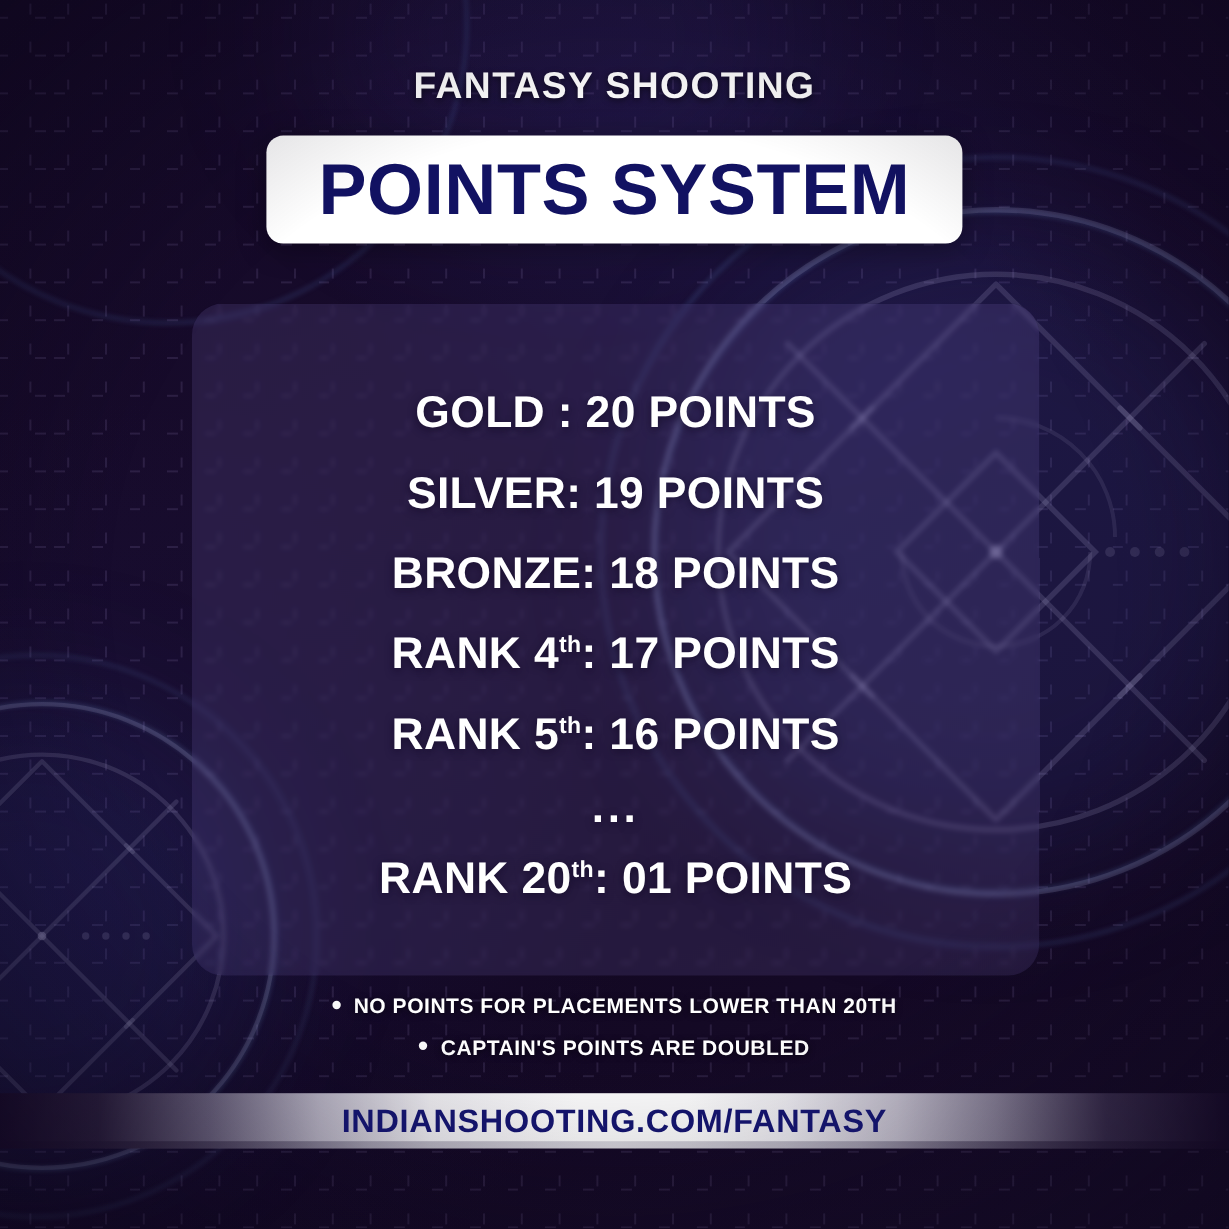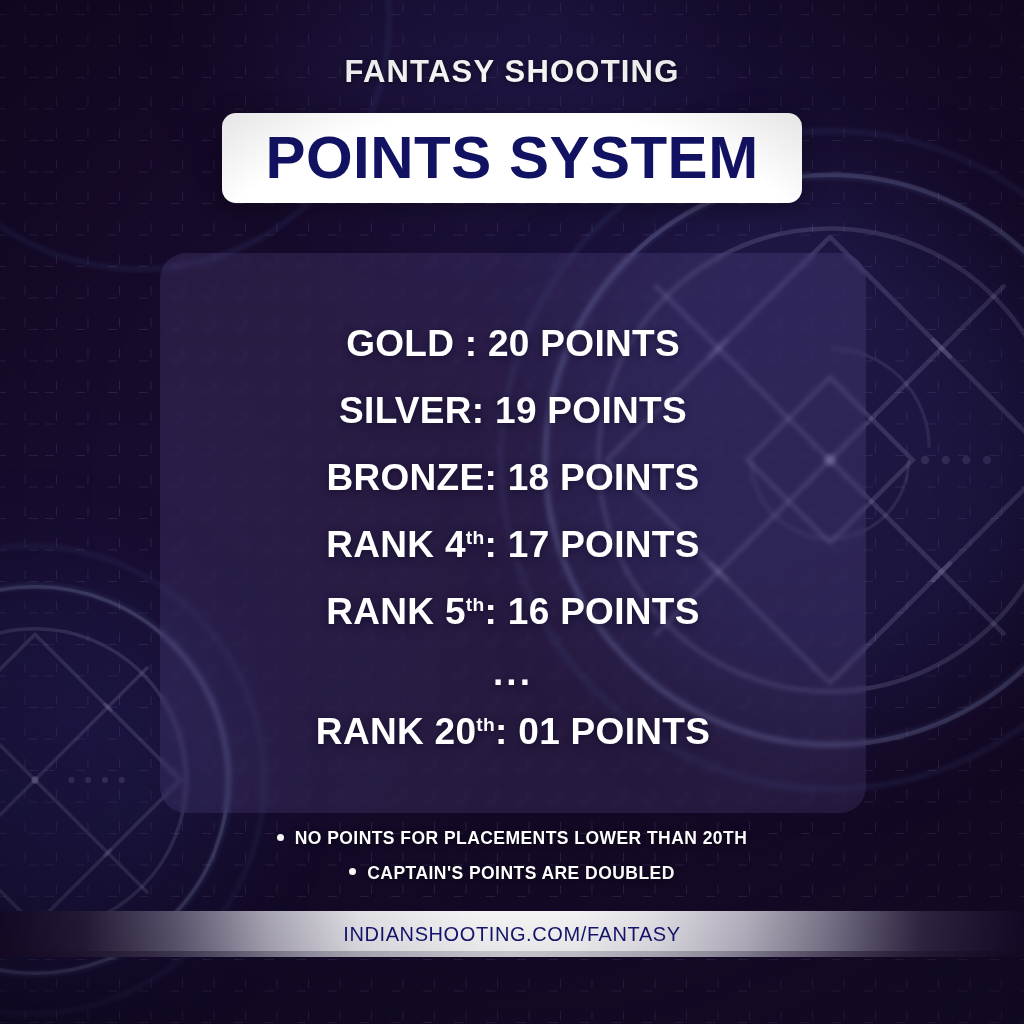--- a/index.html
+++ b/index.html
@@ -235,22 +235,22 @@
   .footer-bar::after {
     content: "";
     position: absolute;
     left: 0; right: 0; bottom: 0;
     height: 6px;
     background: linear-gradient(to right, rgba(26,13,46,0.9) 0%, rgba(110,104,128,0.45) 30%, rgba(150,145,165,0.35) 50%, rgba(110,104,128,0.45) 70%, rgba(26,13,46,0.9) 100%);
   }
   .footer-text {
     position: relative;
     z-index: 2;
-    font-size: 20px;
-    font-weight: normal;
+    font-size: 27px;
+    font-weight: bold;
     letter-spacing: 0.6px;
     color: #14146a;
     white-space: nowrap;
   }
 
   .vignette {
     position: absolute;
     inset: 0;
     pointer-events: none;
     background: radial-gradient(ellipse 760px 700px at 50% 48%, rgba(0,0,0,0) 55%, rgba(8,3,18,0.42) 100%);

